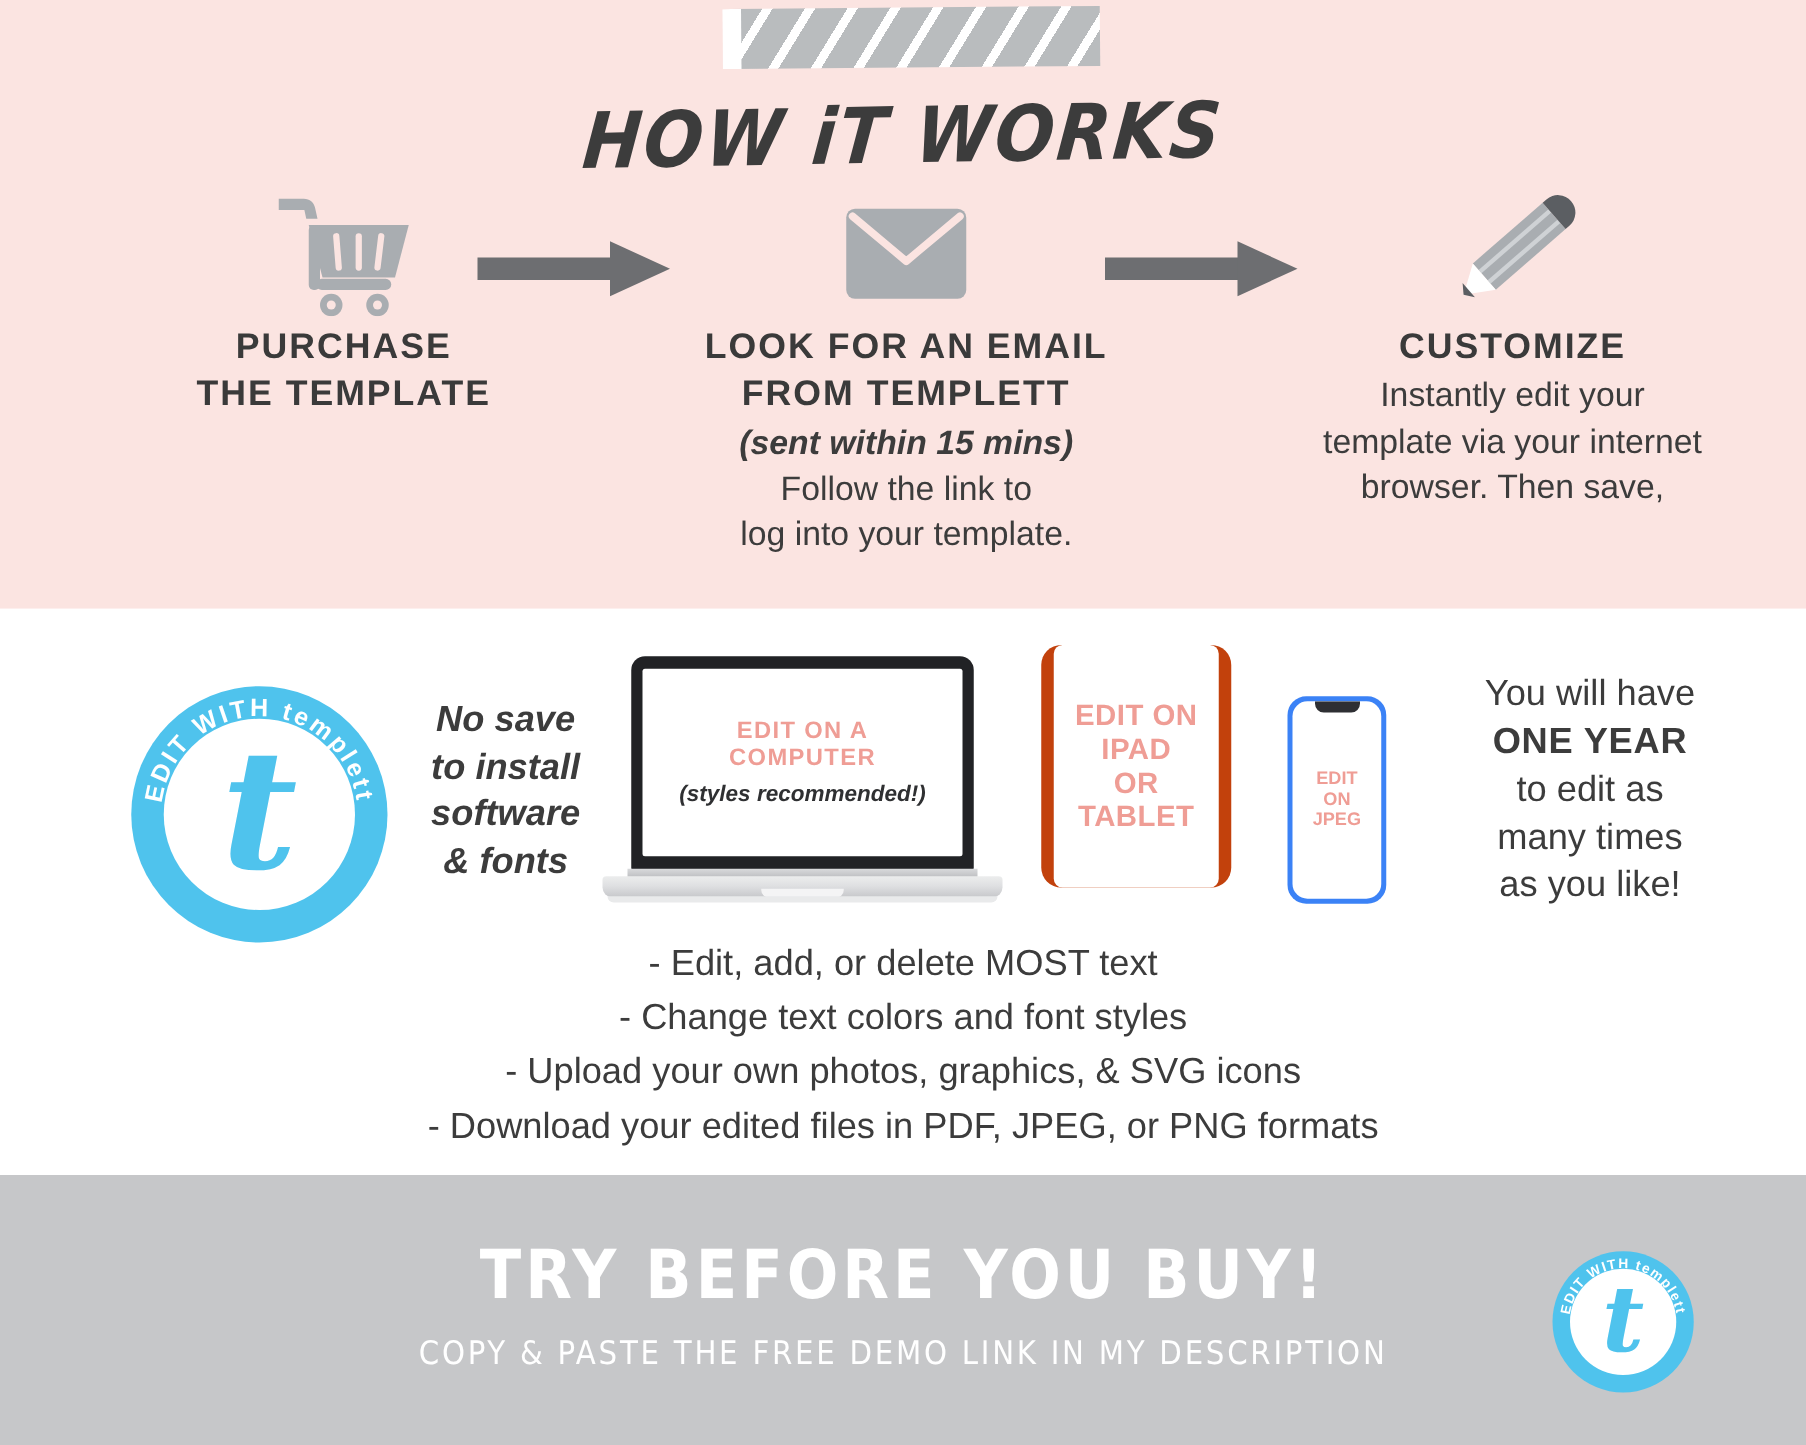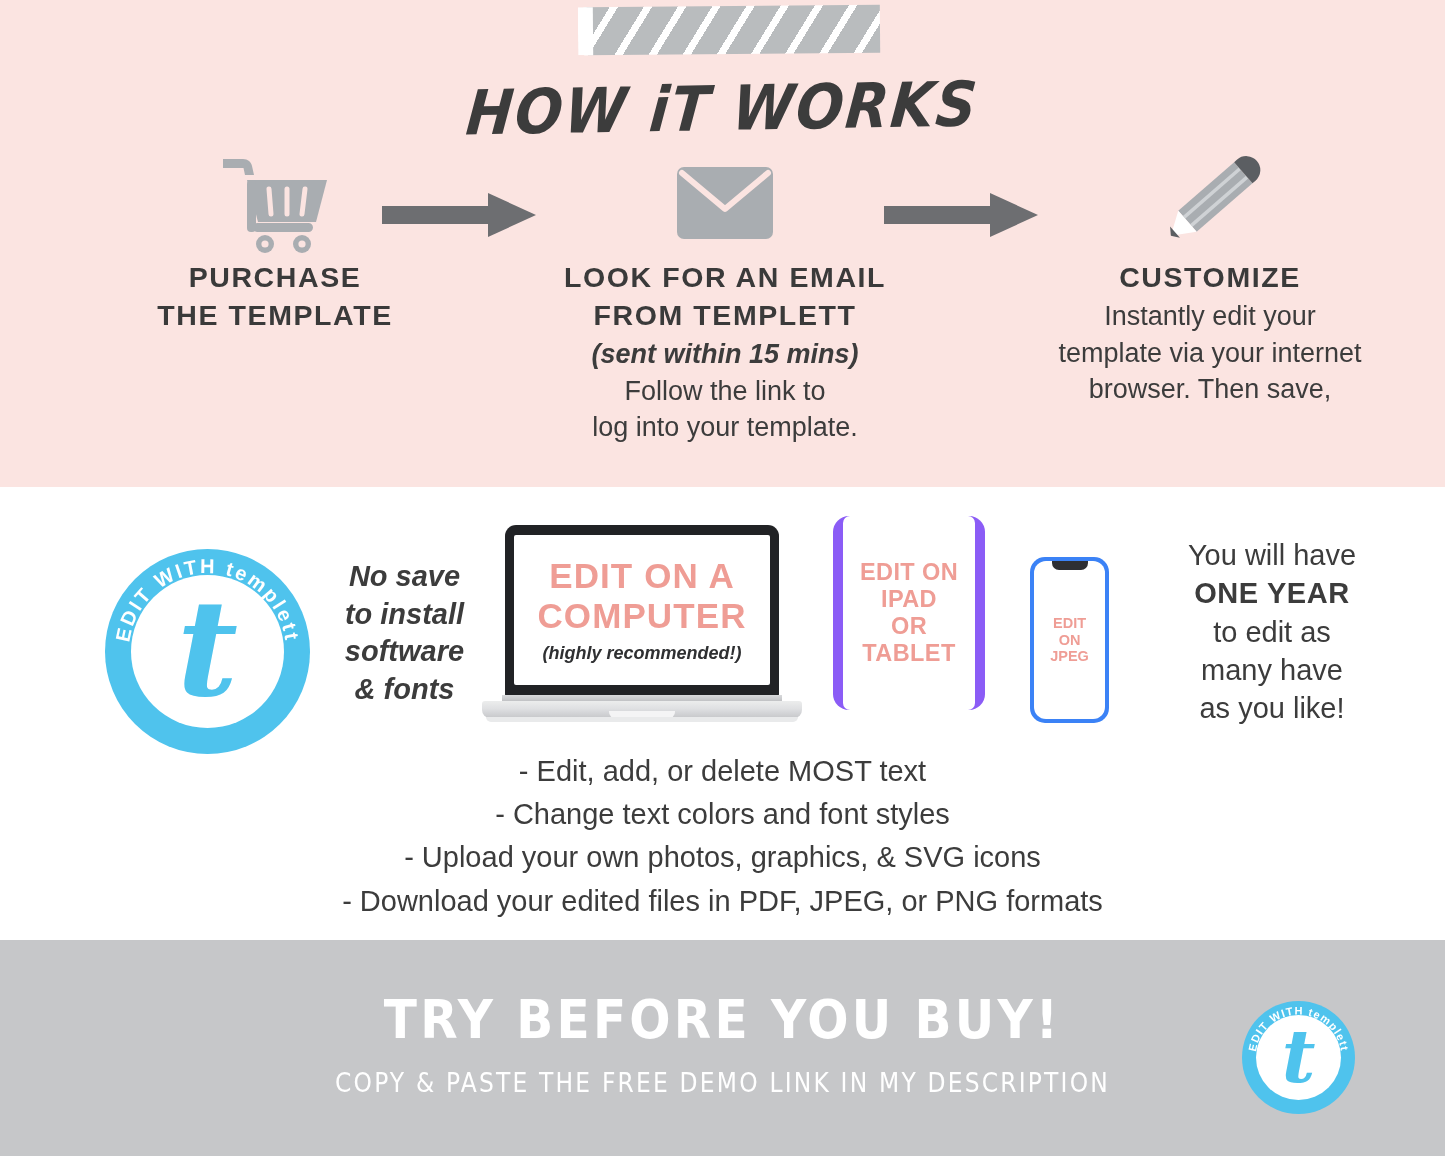--- a/index.html
+++ b/index.html
@@ -124,21 +124,21 @@
   .laptop .lid{
     position:absolute; left:23px; top:0; width:274px; height:172px;
     background:#212225; border-radius:11px 11px 3px 3px;
     padding:10px 9px 12px 9px;
   }
   .laptop .screen{
     width:100%; height:100%; background:#ffffff; border-radius:2px;
     display:flex; flex-direction:column; align-items:center; justify-content:center;
   }
   .laptop .scr-t1{
-    color:#ef9d95; font-size:35px; font-weight:700; letter-spacing:1.1px;
+    color:#ef9d95; font-size:19px; font-weight:700; letter-spacing:1.1px;
     line-height:1.14; text-align:center;
   }
   .laptop .scr-t2{
     color:#2f3032; font-size:18px; font-style:italic; font-weight:600;
     margin-top:7px;
   }
   .laptop .hinge{
     position:absolute; left:20px; top:170px; width:280px; height:8px;
     background:linear-gradient(#d9dadc,#b9babd);
   }
@@ -152,21 +152,21 @@
     background:#f4f4f5; border-radius:0 0 6px 6px;
   }
   .laptop .shadow{
     position:absolute; left:4px; top:192px; width:312px; height:5px;
     background:#e9eaeb; border-radius:0 0 10px 10px;
   }
 
   
   .tablet{
     position:absolute; left:833px; top:516px; width:152px; height:194px;
-    background:#8b5cf6; border-radius:16px; padding:0 10px;
+    background:#c2410c; border-radius:16px; padding:0 10px;
   }
   .tablet .screen{
     width:100%; height:100%; background:#ffffff; border-radius:7px;
     display:flex; align-items:center; justify-content:center;
   }
   .tablet .scr-t{
     color:#ef9d95; font-size:23.5px; font-weight:700; line-height:1.14;
     text-align:center; letter-spacing:0.4px;
   }
 
@@ -335,21 +335,21 @@
   <div>&amp; fonts</div>
 </div>
 
 <div class="laptop">
   <div class="lid">
     <div class="screen">
       <div class="scr-t1">
         <div>EDIT ON A</div>
         <div>COMPUTER</div>
       </div>
-      <div class="scr-t2">(highly recommended!)</div>
+      <div class="scr-t2">(styles recommended!)</div>
     </div>
   </div>
   <div class="hinge"></div>
   <div class="base"></div>
   <div class="notch"></div>
   <div class="shadow"></div>
 </div>
 
 <div class="tablet">
   <div class="screen">
@@ -370,21 +370,21 @@
       <div>ON</div>
       <div>JPEG</div>
     </div>
   </div>
 </div>
 
 <div class="oneyear">
   <div>You will have</div>
   <div class="b">ONE YEAR</div>
   <div>to edit as</div>
-  <div>many have</div>
+  <div>many times</div>
   <div>as you like!</div>
 </div>
 
 <ul class="bullets">
   <li>- Edit, add, or delete MOST text</li>
   <li>- Change text colors and font styles</li>
   <li>- Upload your own photos, graphics, &amp; SVG icons</li>
   <li>- Download your edited files in PDF, JPEG, or PNG formats</li>
 </ul>
 

